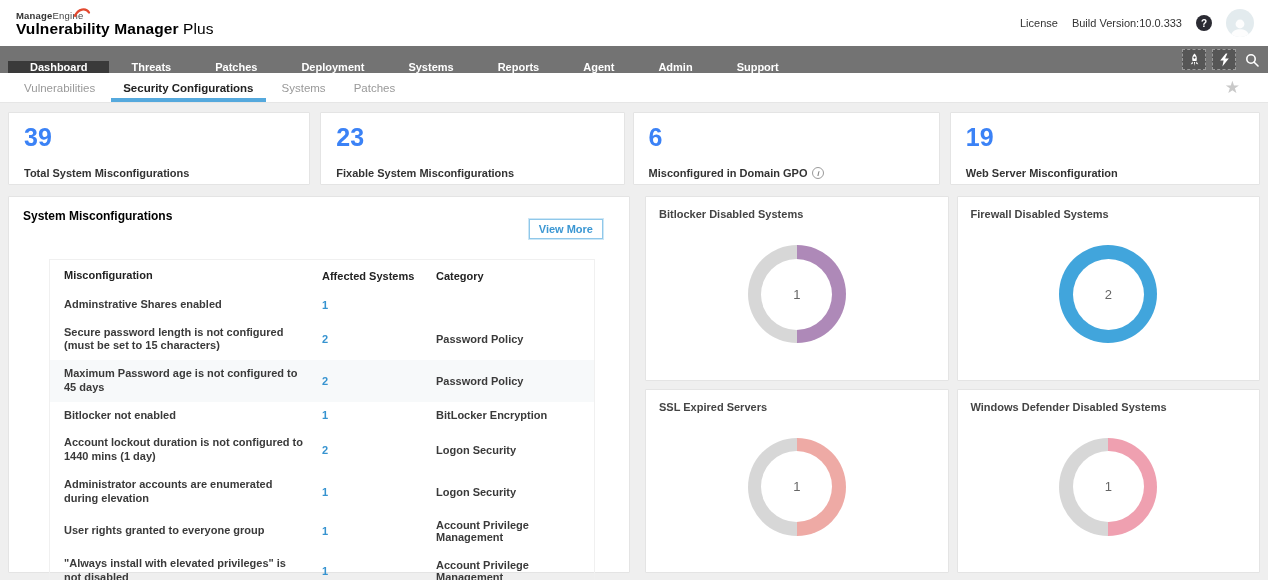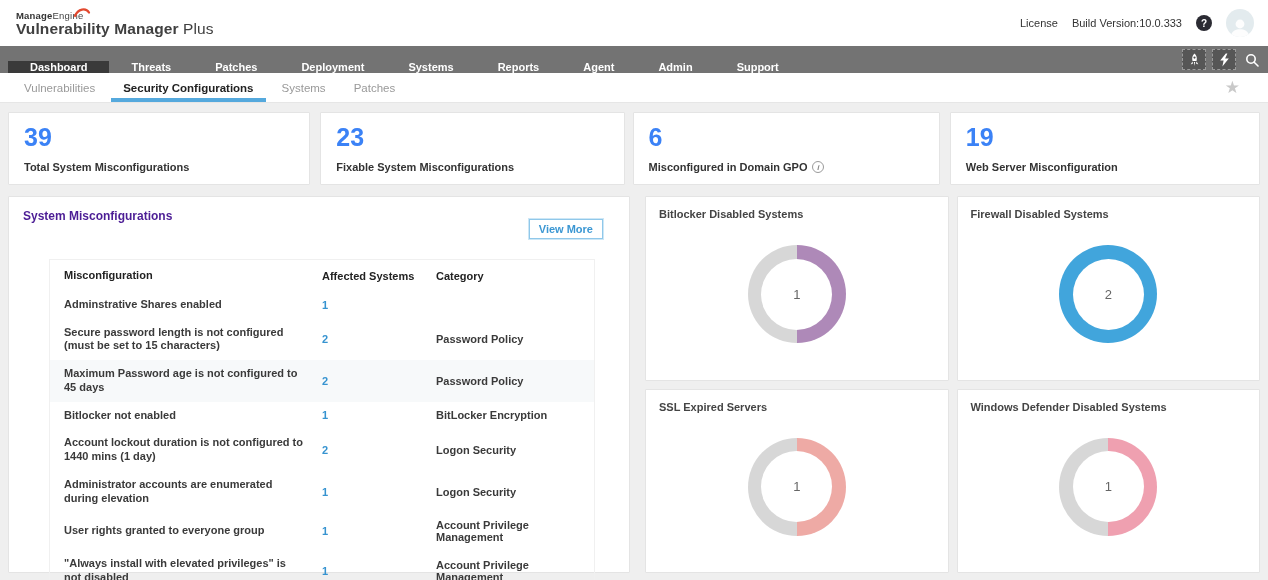--- a/index.html
+++ b/index.html
@@ -11,21 +11,21 @@
 
   
   .app-header{
     height:46px; background:#ffffff; display:flex; align-items:center;
     justify-content:space-between; padding:0 14px 0 16px;
   }
   .brand{ line-height:1.05; position:relative; cursor:default; }
   .brand-top{ font-size:9.5px; color:#444; letter-spacing:.2px; position:relative; display:inline-block;}
   .brand-top b{ color:#333; }
   .swoosh{ position:absolute; right:-8px; top:-4px; }
-  .brand-bottom{ font-size:15.5px; color:#404040; letter-spacing:.1px; }
+  .brand-bottom{ font-size:15.5px; color:#000000; letter-spacing:.1px; }
   .brand-bottom b{ font-weight:bold; }
   .header-right{ display:flex; align-items:center; gap:14px; }
   .hdr-link{ font-size:11px; color:#333; cursor:pointer;margin-left:28px; }
   .hdr-text{ font-size:11px; color:#333; }
   .help-circle{
     width:16px; height:16px; border-radius:50%; background:#2b2b33; color:#fff;
     font-size:10px; font-weight:bold; display:flex; align-items:center; justify-content:center;
     cursor:pointer;
   }
   .avatar{
@@ -68,33 +68,33 @@
   
   .content{ padding:9px 8px 0 8px; }
   .cards-row{ display:flex; gap:10px; margin-bottom:11px; }
   .stat-card{
     background:#fff; border:1px solid #e4e4e4; height:73px; padding:8px 15px;
     cursor:pointer; border-radius:1px;
   }
   .stat-card.w1{ width:304px; } .stat-card.w2{ width:306px; }
   .stat-card.w3{ width:309px; margin-left:-2px;} .stat-card.w4{ width:312px; }
   .stat-value{ font-size:25px; font-weight:bold; color:#3b82f6; margin-top:2px; }
-  .stat-label{ font-size:11px; color:#333; font-weight:600; margin-top:9px; display:flex; align-items:center; gap:5px;}
+  .stat-label{ font-size:11px; color:#333; font-weight:600; margin-top:15px; display:flex; align-items:center; gap:5px;}
   .info-dot{
     width:12px; height:12px; border:1px solid #9a9a9a; border-radius:50%; color:#8a8a8a;
     font-size:8px; display:inline-flex; align-items:center; justify-content:center;
     font-style:italic; font-weight:bold; cursor:pointer;
   }
 
   .main-row{ display:flex; gap:15px; }
   .table-panel{
     background:#fff; border:1px solid #e4e4e4; width:622px; height:377px;
     padding:12px 14px; border-radius:1px; position:relative;
   }
-  .panel-title{ font-size:12px; font-weight:600; color:#4c1d95; }
+  .panel-title{ font-size:12px; font-weight:600; color:#000000; }
   .view-more{
     position:absolute; right:26px; top:22px; background:#fff; color:#3b97d3;
     border:1px solid #90c8ea; outline:1px solid #cde7f6; font-size:11px; font-weight:600;
     padding:3px 9px; cursor:pointer; font-family:inherit;
   }
   .mc-table{
     margin:36px 20px 0 26px; border:1px solid #f0f0f0; font-size:11px;
   }
   .t-head,.t-row{ display:flex; align-items:center; }
   .t-head{ font-weight:bold; color:#222; padding:9px 0 8px 0; }

